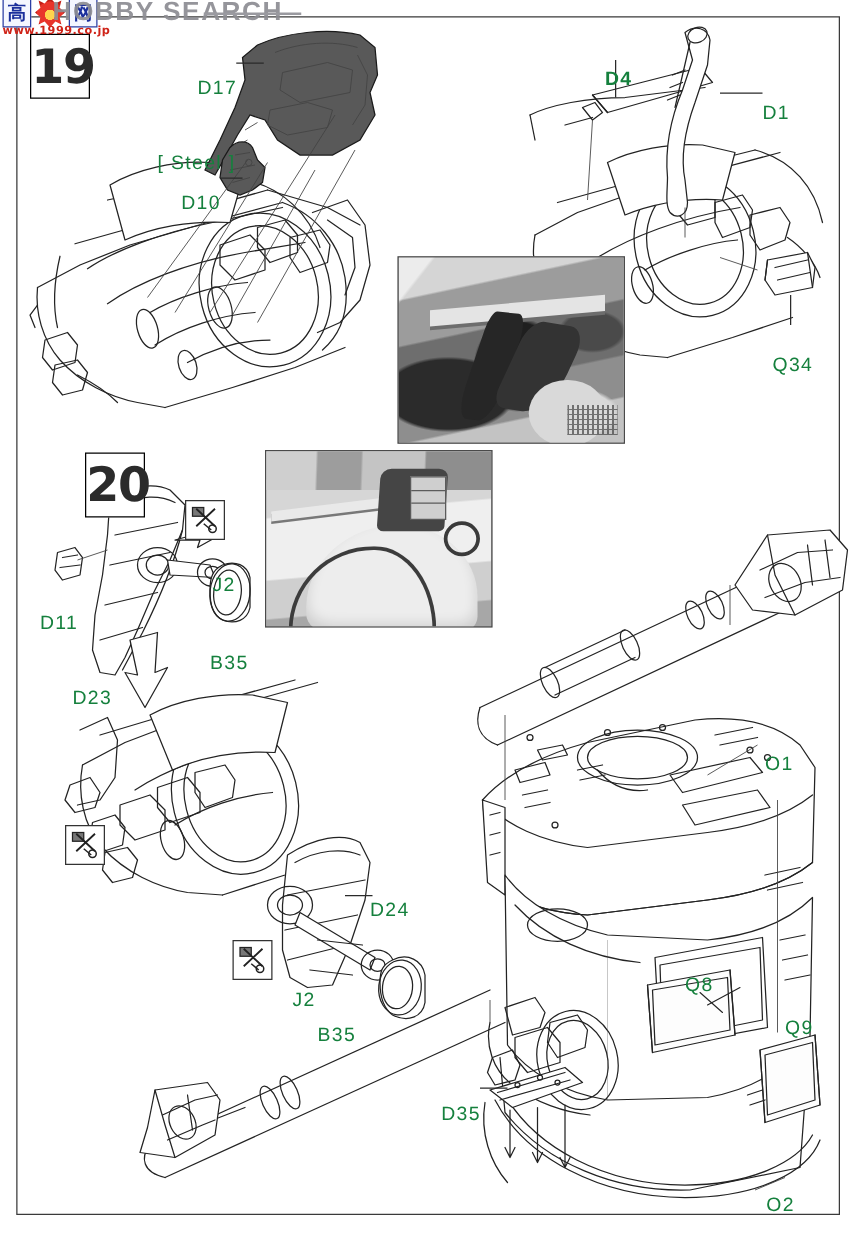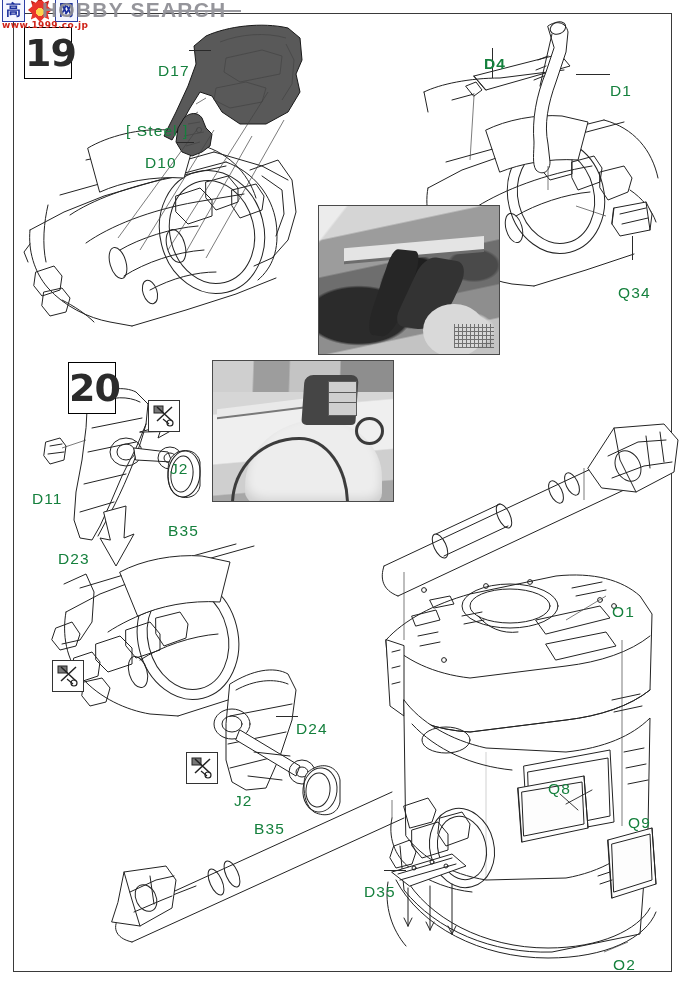--- a/index.html
+++ b/index.html
@@ -511,14 +511,14 @@
 <div class="lead" style="left:276px;top:716px;width:22px;"></div>
 
 <div class="lbl" style="left:234px;top:770px;">J2</div>
 <div class="lbl" style="left:254px;top:798px;">B35</div>
 
 <div class="lbl" style="left:612px;top:581px;">O1</div>
 <div class="lbl" style="left:548px;top:758px;">Q8</div>
 <div class="lbl" style="left:628px;top:792px;">Q9</div>
 <div class="lbl" style="left:613px;top:934px;">O2</div>
 
-<div class="lbl" style="left:364px;top:861px;">D35</div>
+<div class="lbl" style="left:353px;top:861px;">D35</div>
 <div class="lead" style="left:384px;top:870px;width:22px;"></div>
 
 </body></html>

